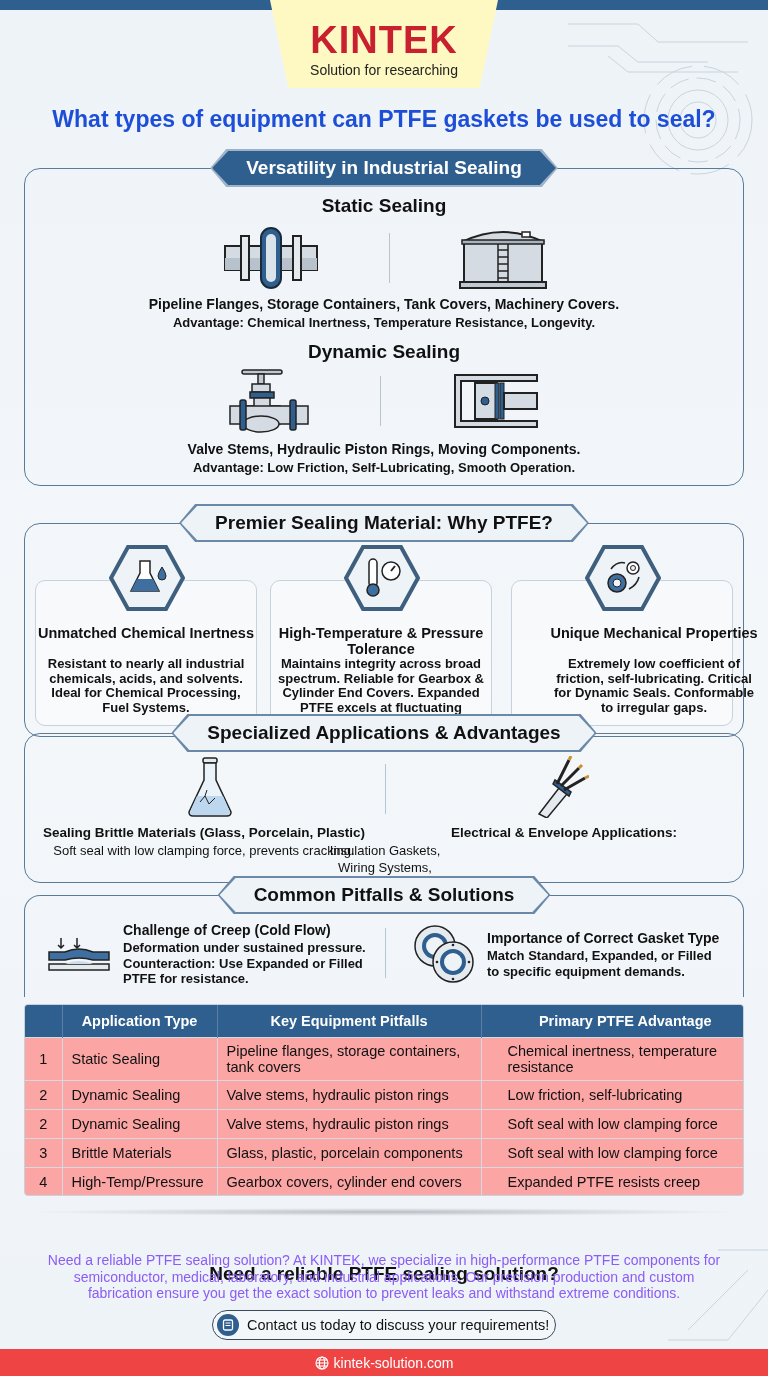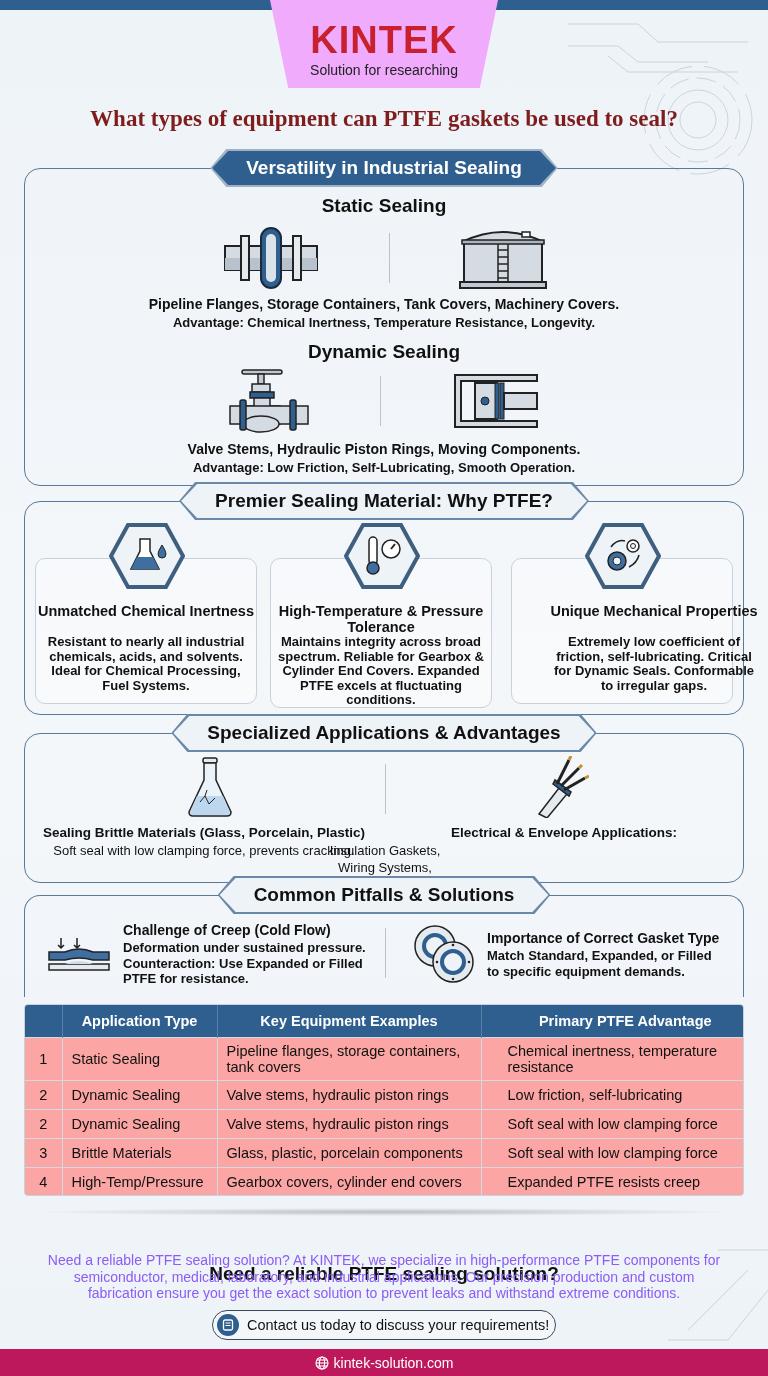--- a/index.html
+++ b/index.html
@@ -6,31 +6,31 @@
   html, body { width: 768px; height: 1376px; overflow: hidden; }
   body {
     font-family: "Liberation Sans", sans-serif;
     background: linear-gradient(180deg, #eef3f8 0%, #f4f7fa 50%, #eef3f8 100%);
     color: #111;
     position: relative;
   }
   .topbar { position: absolute; left: 0; top: 0; width: 768px; height: 10px; background: #2f5f8e; }
   .logo-tab {
     position: absolute; left: 270px; top: 0; width: 228px; height: 88px;
-    background: #f0abfc;
+    background: #fef9c3;
     clip-path: polygon(0 0, 100% 0, 92% 100%, 8% 100%);
     border-radius: 0 0 18px 18px;
     box-shadow: 0 3px 6px rgba(0,0,0,0.15);
     text-align: center;
   }
   .logo-text { margin-top: 20px; font-size: 38px; font-weight: bold; color: #c8202f; letter-spacing: 1px; line-height: 40px; }
   .logo-sub { font-size: 14px; color: #222; margin-top: 2px; }
   .deco { position: absolute; right: 0; top: 10px; width: 200px; height: 200px; pointer-events: none; }
   .deco-b { position: absolute; right: 0; top: 1230px; width: 220px; height: 120px; pointer-events: none; }
-  .main-title { position: absolute; left: 0; top: 106px; width: 768px; text-align: center; font-size: 23px; font-weight: bold; color: #7f1d1d; font-family: Liberation Serif, serif; }
+  .main-title { position: absolute; left: 0; top: 106px; width: 768px; text-align: center; font-size: 23px; font-weight: bold; color: #1d4ed8; }
 
   .section { position: absolute; left: 24px; width: 720px; border: 1.5px solid #5a7a9a; border-radius: 16px; }
   .ribbon {
     position: absolute; left: 50%; transform: translateX(-50%); top: -18px;
     height: 34px; padding: 0 34px; display: flex; align-items: center; justify-content: center;
     font-weight: bold; font-size: 19px; white-space: nowrap;
     clip-path: polygon(16px 0, calc(100% - 16px) 0, 100% 50%, calc(100% - 16px) 100%, 16px 100%, 0 50%);
   }
   .ribbon.dark { background: #2f5f8e; color: #fff; }
   .ribbon.light { background: #eef3f8; color: #111; border: none; }
@@ -59,21 +59,21 @@
   th:last-child, td:last-child { border-right: none; padding-left: 26px; }
 
   .shadow-bar { position: absolute; left: 30px; top: 1208px; width: 708px; height: 8px; border-radius: 50%; background: radial-gradient(ellipse at center, rgba(80,90,100,0.35) 0%, rgba(80,90,100,0) 70%); }
   .cta-title { position: absolute; left: 0; top: 1227px; width: 768px; text-align: center; font-weight: bold; font-size: 19px; margin-top: 36px; }
   .cta-body { position: absolute; left: 40px; top: 1252px; width: 688px; text-align: center; font-size: 14px; line-height: 16.5px; color: #8b5cf6; }
   .cta-btn {
     position: absolute; left: 212px; top: 1310px; width: 344px; height: 30px; border: 1.5px solid #3a4a5a; border-radius: 15px;
     background: #f4f7fa; display: flex; align-items: center; font-size: 14.5px; color: #111; cursor: pointer;
   }
   .cta-btn .ic { width: 22px; height: 22px; border-radius: 50%; background: #2f5f8e; margin: 0 8px 0 4px; display: flex; align-items: center; justify-content: center; }
-  .footer { position: absolute; left: 0; top: 1349px; width: 768px; height: 27px; background: #be185d; color: #fff; display: flex; align-items: center; justify-content: center; font-size: 14px; gap: 5px; }
+  .footer { position: absolute; left: 0; top: 1349px; width: 768px; height: 27px; background: #ef4444; color: #fff; display: flex; align-items: center; justify-content: center; font-size: 14px; gap: 5px; }
 </style>
 </head>
 <body>
 
 <div class="topbar"></div>
 
 <svg class="deco" viewBox="0 0 200 200">
   <g fill="none" stroke="#c9d4de" stroke-width="1">
     <path d="M0 14 H70 L90 32 H180"></path>
     <path d="M0 36 H50 L70 52 H140"></path>
@@ -155,21 +155,21 @@
       <rect x="44" y="12" width="4" height="36" fill="#2f5f8e" stroke="#222" stroke-width="1"></rect>
       <rect x="49" y="12" width="4" height="36" fill="#2f5f8e" stroke="#222" stroke-width="1"></rect>
       <circle cx="34" cy="30" r="4" fill="#2f5f8e" stroke="#222" stroke-width="1"></circle>
       <rect x="53" y="22" width="33" height="16" fill="#d4dbe2" stroke="#222" stroke-width="2"></rect>
     </svg>
   </div>
   <div class="caption" style="top:272px;">Valve Stems, Hydraulic Piston Rings, Moving Components.</div>
   <div class="caption small" style="top:290px;">Advantage: Low Friction, Self-Lubricating, Smooth Operation.</div>
 </div>
 
-<div class="section" style="top:501px;height:214px;">
+<div class="section" style="top:523px;height:214px;">
   <div class="ribbon-wrap">
     <div class="ribbon light">Premier Sealing Material: Why PTFE?</div>
   </div>
 
   <div class="card" style="left:10px;">
     <svg class="hex" style="left:73px;top:-36px;" viewBox="0 0 76 66">
       <polygon points="19,2 57,2 74,33 57,64 19,64 2,33" fill="#eef3f8" stroke="#3f5f7f" stroke-width="4"></polygon>
       <path d="M31 16 H41 V28 L50 46 H22 L31 28 Z" fill="#fff" stroke="#222" stroke-width="1.5"></path>
       <path d="M25 40 L28 34 H44 L47 40 L50 46 H22 Z" fill="#3f6fa0"></path>
       <path d="M53 22 Q57 28 57 31 A4 4 0 0 1 49 31 Q49 28 53 22 Z" fill="#3f6fa0" stroke="#222" stroke-width="1"></path>
@@ -264,21 +264,21 @@
     <colgroup>
         <col style="width:37px">
         <col style="width:155px">
         <col style="width:264px">
         <col>
       </colgroup>
     <thead>
       <tr>
         <th></th>
         <th>Application Type</th>
-        <th>Key Equipment Examples</th>
+        <th>Key Equipment Pitfalls</th>
         <th>Primary PTFE Advantage</th>
       </tr>
     </thead>
     <tbody>
       <tr class="tall">
         <td class="num">1</td>
         <td>Static Sealing</td>
         <td>Pipeline flanges, storage containers, tank covers</td>
         <td>Chemical inertness, temperature resistance</td>
       </tr>

